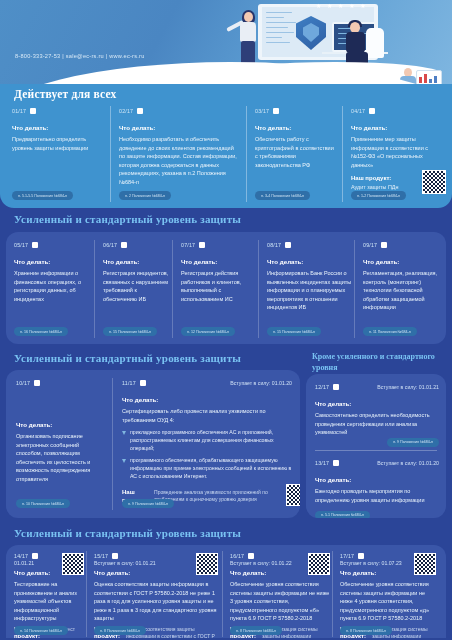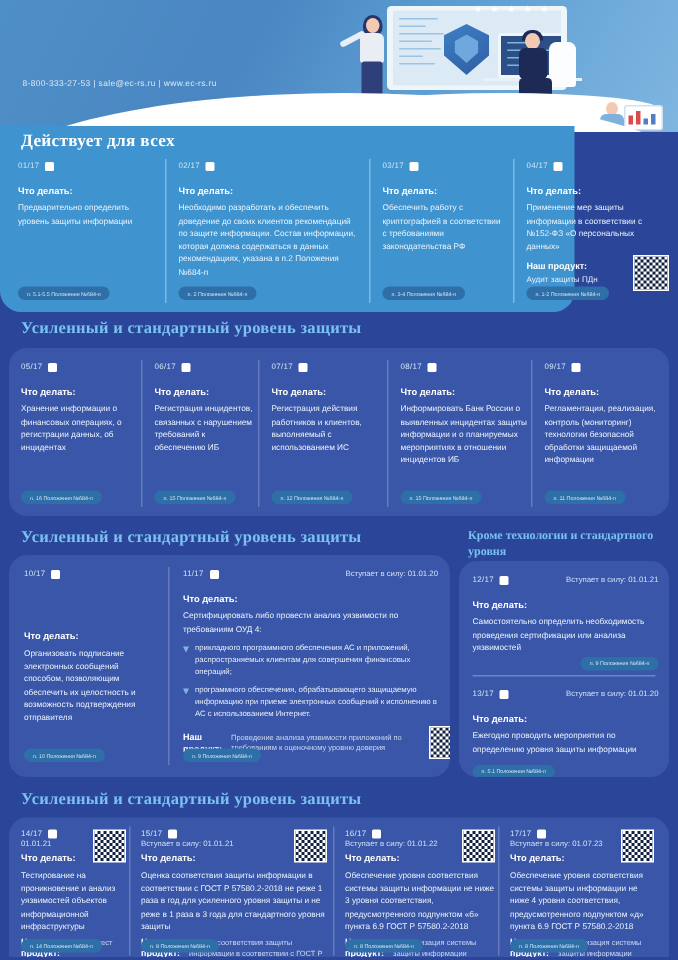--- a/index.html
+++ b/index.html
@@ -74,21 +74,21 @@
   .art-floor{ position:absolute; left:10px; top:62px; width:210px; height:22px; background:#ffffff; border-radius:50%;}
   .art-laptop-p{ position:absolute; right:6px; bottom:-4px; width:46px; height:26px;}
   .lp-head{ position:absolute; left:4px; top:2px; width:8px; height:9px; background:#f3c9b2; border-radius:50%;}
   .lp-body{ position:absolute; left:0; top:10px; width:16px; height:16px; background:#7fb1dd; border-radius:4px;}
   .lp-screen{ position:absolute; left:16px; top:4px; width:26px; height:17px; background:#fff; border:1px solid #cfe0ef; border-radius:2px;}
   .lp-bars{ position:absolute; left:19px; top:8px; width:18px; height:9px;}
   .lp-bars i{ position:absolute; bottom:0; width:3px; background:#d94a4a; }
 
   
   .sec1{
-    position:absolute; left:0; top:84px; width:383px; height:124px;
+    position:absolute; left:0; top:84px; width:452px; height:124px;
     background:#3f93cf; border-radius:0 0 14px 14px;
     box-shadow:0 0 0 0 rgba(0,0,0,0);
   }
   .sec1-title{
     position:absolute; left:14px; top:4px;
     color:#ffffff; font-weight:bold; font-size:11.5px; letter-spacing:.2px;
     font-family:"Liberation Serif", serif;
   }
   .s1-grid{ position:absolute; left:12px; top:22px; width:430px; height:96px; }
   .s1-col{ position:absolute; top:0; height:96px; padding-right:6px; }
@@ -339,21 +339,21 @@
       <div class="bullet">программного обеспечения, обрабатывающего защищаемую информацию при приеме электронных сообщений к исполнению в АС с использованием Интернет.</div>
       <div class="prod-inline">
         <span class="k">Наш продукт:</span>
         <span class="v">Проведение анализа уязвимости приложений по требованиям к оценочному уровню доверия</span>
       </div>
       <div class="qr" style="position:absolute;right:-16px;bottom:4px;width:22px;height:22px"></div>
       <div class="badge" style="left:9px">п. 9 Положения №684-п</div>
     </div>
   </div>
 
-  <div class="aside-h">Кроме технологии и стандартного уровня</div>
+  <div class="aside-h">Кроме усиленного и стандартного уровня</div>
   <div class="aside">
     <div class="aside-card" style="top:8px">
       <div class="num-row" style="justify-content:flex-start">
         <span class="num">12/17</span>
         <span class="chk"></span>
         <span class="eff" style="margin-left:auto">Вступает в силу: 01.01.21</span>
       </div>
       <div class="lbl">Что делать:</div>
       <div class="txt">Самостоятельно определить необходимость проведения сертификации или анализа уязвимостей</div>
       <div class="badge" style="position:relative;display:inline-block;float:right;margin-top:3px">п. 9 Положения №684-п</div>

